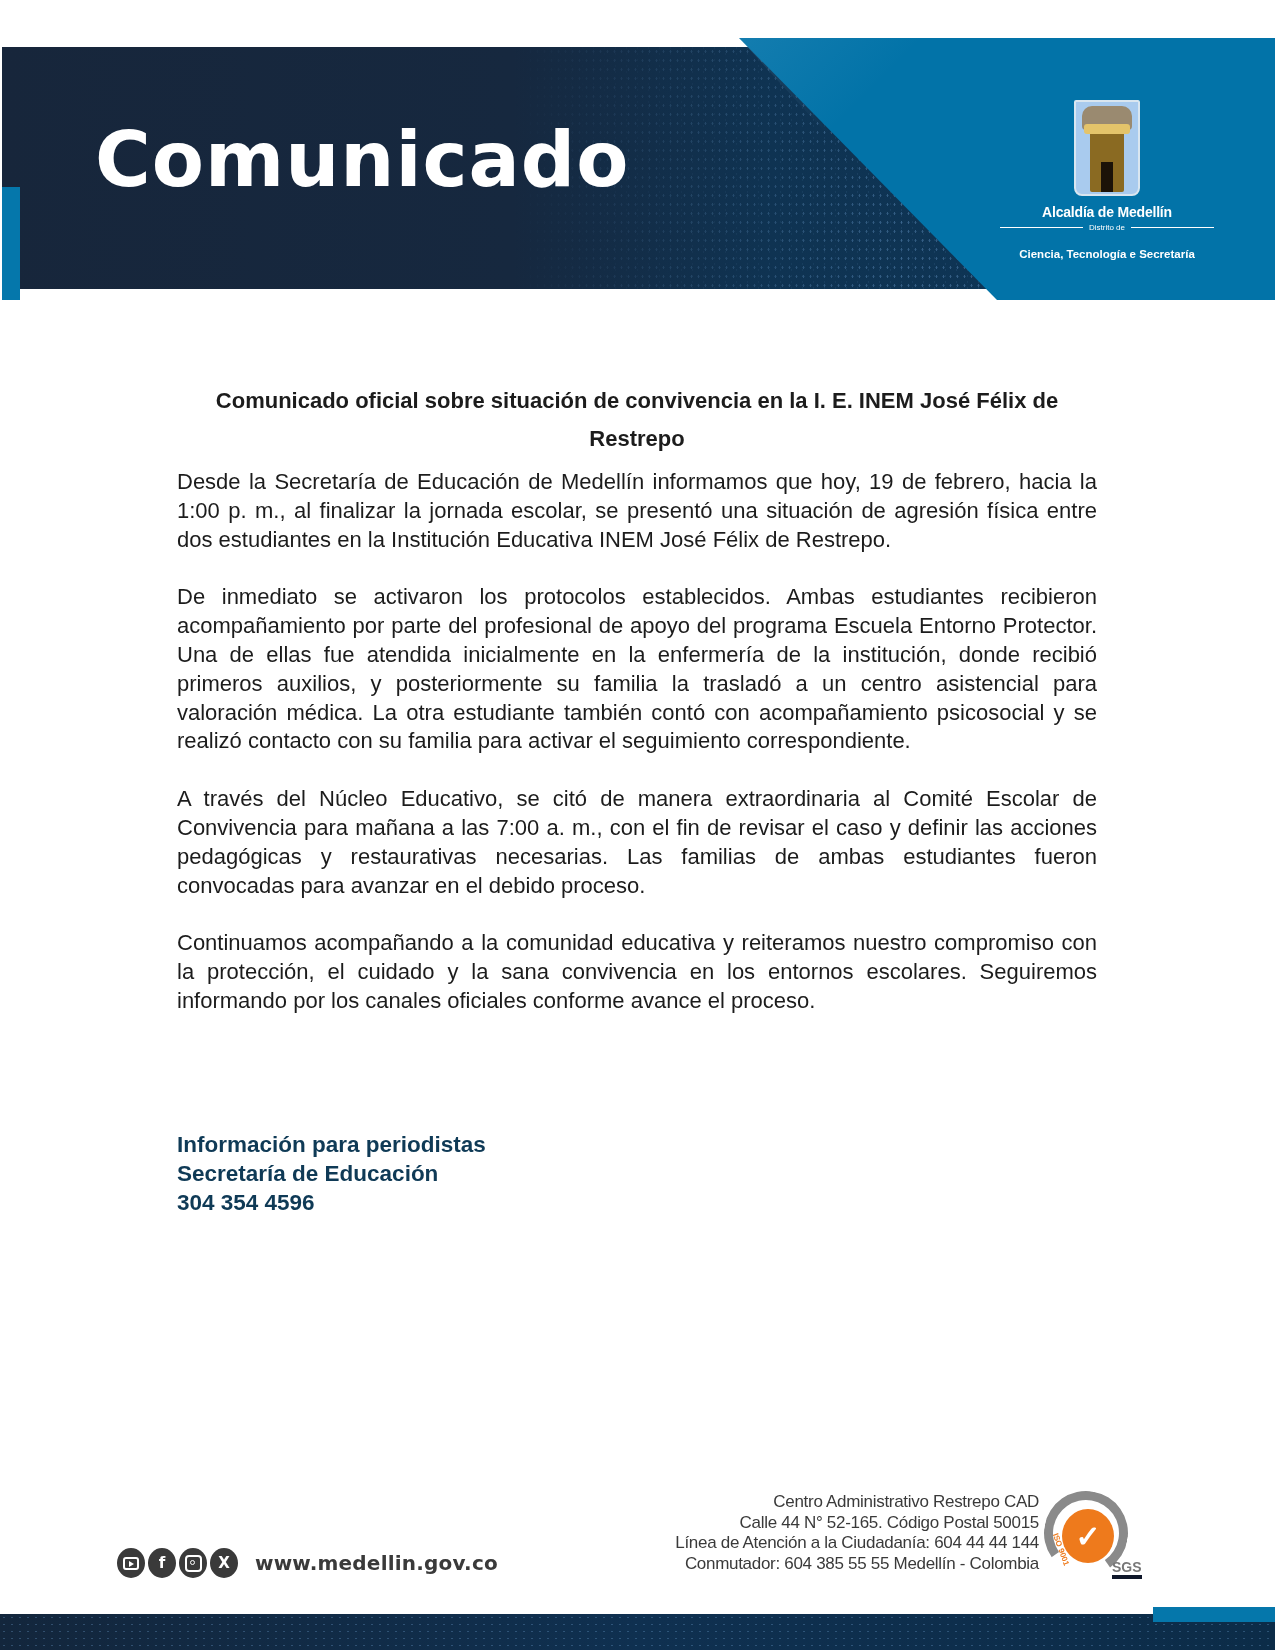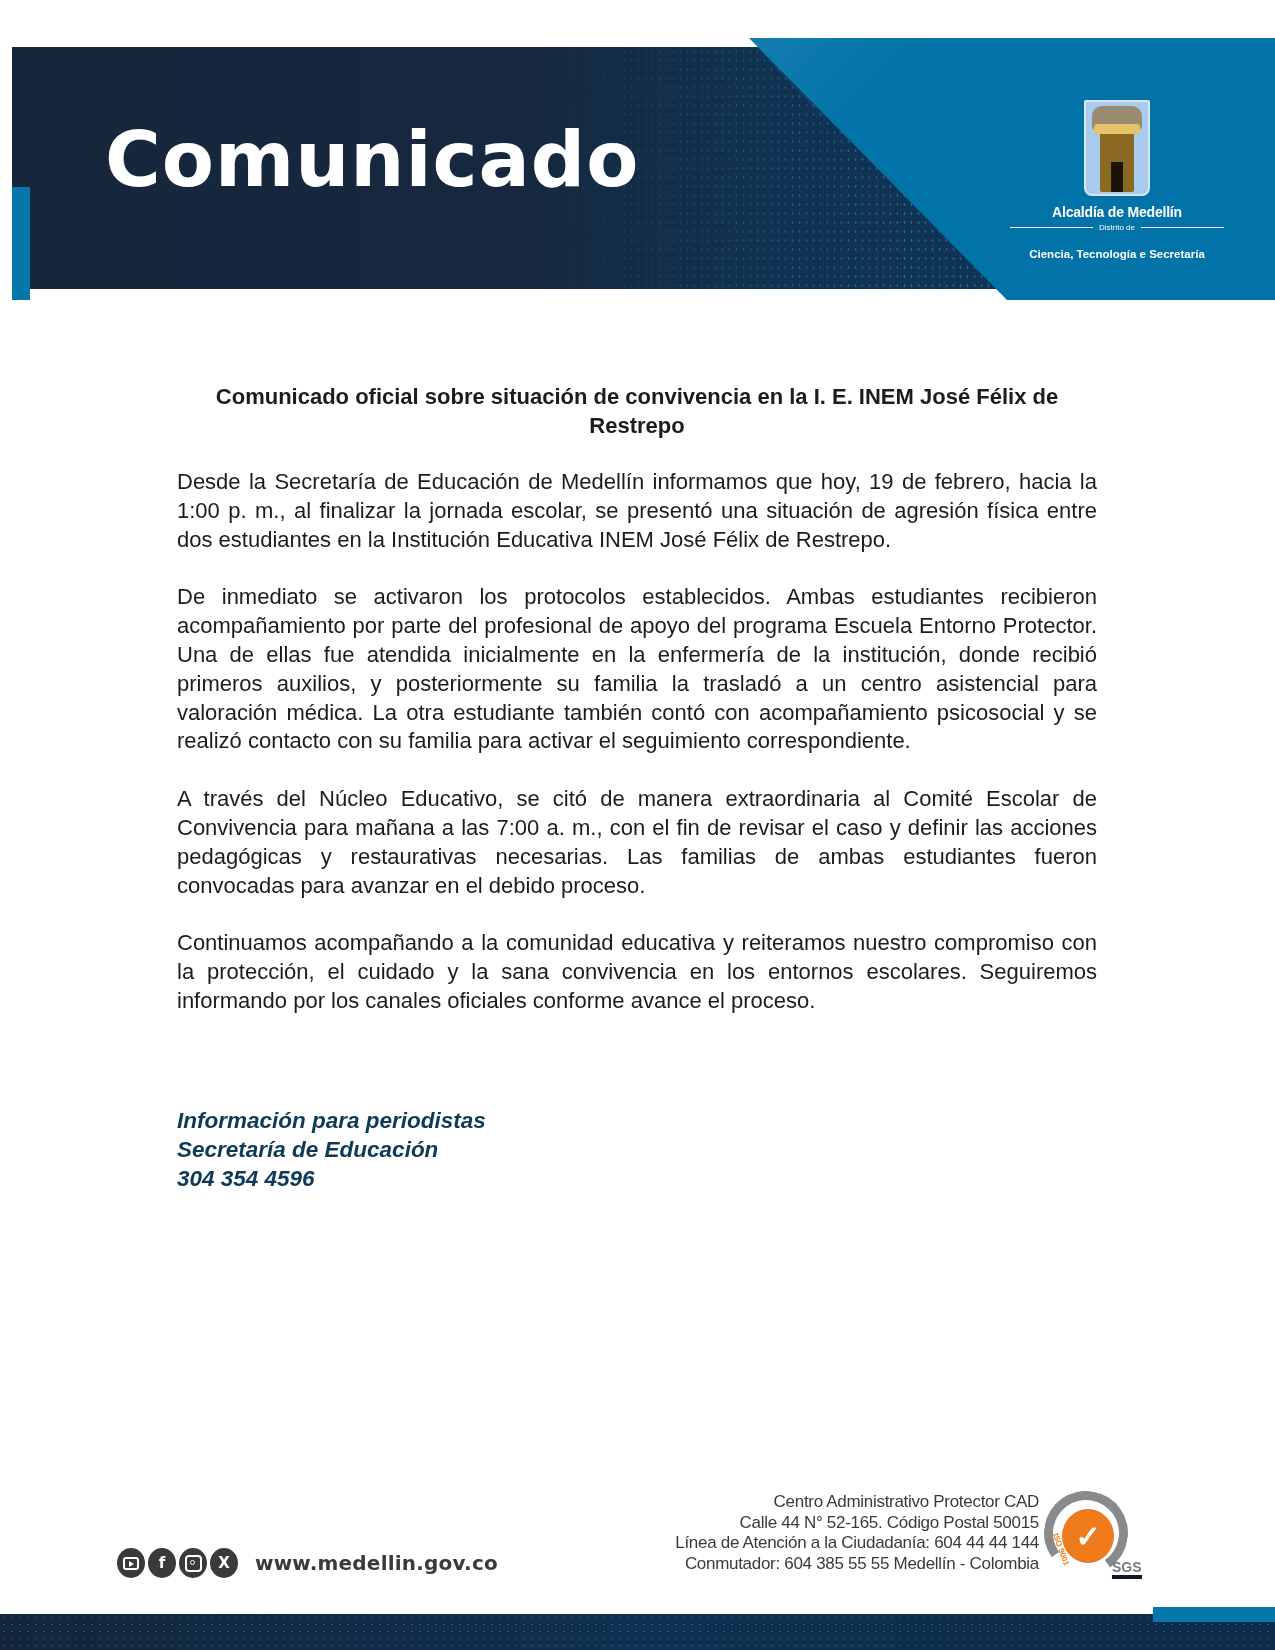--- a/index.html
+++ b/index.html
@@ -1,20 +1,20 @@
 <!DOCTYPE html>
 <html><head>
 <meta charset="utf-8">
 <style>
   html, body { margin: 0; padding: 0; background: #ffffff; }
   body { width: 1275px; height: 1650px; position: relative; overflow: hidden;
          font-family: "Liberation Sans", sans-serif; color: #1a1a1a; }
 
   
-  .header { position: absolute; left: 12px; top: 0; width: 1144px; height: 310px; }
+  .header { position: absolute; left: 2px; top: 0; width: 1144px; height: 310px; }
   .header-navy { position: absolute; left: 0; top: 47px; width: 1275px; height: 242px;
                  background: linear-gradient(90deg, #17263b 0%, #16283f 40%, #0f3352 60%, #0d3657 100%); }
   .header-speckle { position: absolute; left: 0; top: 47px; width: 1275px; height: 242px;
                     background-image:
                       radial-gradient(rgba(120,170,220,0.35) 0.8px, transparent 1.2px),
                       radial-gradient(rgba(120,170,220,0.22) 0.7px, transparent 1.1px);
                     background-size: 7px 9px, 11px 6px;
                     background-position: 0 0, 3px 4px;
                     -webkit-mask-image: linear-gradient(90deg, transparent 0%, transparent 40%, #000 70%);
                     mask-image: linear-gradient(90deg, transparent 0%, transparent 40%, #000 70%); }
@@ -41,26 +41,26 @@
   .crest .door { position: absolute; left: 25px; top: 60px; width: 12px; height: 30px; background: #1b1208; }
   .crest .top { position: absolute; left: 6px; top: 4px; width: 50px; height: 24px; background: #9a8a70;
                 border-radius: 10px 10px 4px 4px; }
   .logo-name { font-weight: bold; font-size: 14px; margin-top: 8px; letter-spacing: -0.2px; }
   .logo-divider { display: flex; align-items: center; gap: 6px; margin: 3px 8px 16px; font-size: 8px; }
   .logo-divider .line { flex: 1; height: 1px; background: #ffffff; }
   .logo-sub { font-weight: bold; font-size: 11.5px; margin-top: 2px; }
 
   
   .doc-title { position: absolute; left: 177px; top: 382px; width: 920px; margin: 0;
-               text-align: center; font-weight: bold; font-size: 22px; line-height: 29px; color: #1c1c1c; }
+               text-align: center; font-weight: bold; font-size: 22px; line-height: 38px; color: #1c1c1c; }
   .body-text { position: absolute; left: 177px; top: 468px; width: 920px; }
   .body-text p { margin: 0 0 29px 0; font-size: 22px; line-height: 28.8px; text-align: justify;
                  color: #1c1c1c; }
 
-  .contact { position: absolute; left: 177px; top: 1106px; font-style: italic; }
+  .contact { position: absolute; left: 177px; top: 1130px; }
   .contact div { font-weight: bold; font-size: 22.5px; line-height: 29px; color: #0f3a56; }
 
   
   .social { position: absolute; left: 117px; top: 1548px; display: flex; align-items: center; gap: 3px; }
   .social-icon { width: 28px; height: 30px; border-radius: 50%; background: #3a3a3a; color: #fff;
                  display: flex; align-items: center; justify-content: center;
                  font-weight: bold; font-size: 15px; font-family: "DejaVu Sans", sans-serif; }
   .social-icon .yt { width: 12px; height: 9px; border: 2px solid #fff; border-radius: 3px; position: relative; }
   .social-icon .yt:after { content: ""; position: absolute; left: 4px; top: 2px; border-left: 5px solid #fff;
                            border-top: 3px solid transparent; border-bottom: 3px solid transparent; }
@@ -141,21 +141,21 @@
     </span>
   <span class="social-icon">f</span>
   <span class="social-icon">
       <span class="ig"></span>
     </span>
   <span class="social-icon">X</span>
   <span class="website">www.medellin.gov.co</span>
 </div>
 
 <div class="address">
-  <div>Centro Administrativo Protector CAD</div>
+  <div>Centro Administrativo Restrepo CAD</div>
   <div>Calle 44 N° 52-165. Código Postal 50015</div>
   <div>Línea de Atención a la Ciudadanía: 604 44 44 144</div>
   <div>Conmutador: 604 385 55 55  Medellín - Colombia</div>
 </div>
 
 <div class="seal">
   <div class="seal-arc"></div>
   <div class="seal-check">✓</div>
   <div class="seal-iso">ISO 9001</div>
   <div class="seal-sgs">SGS</div>

